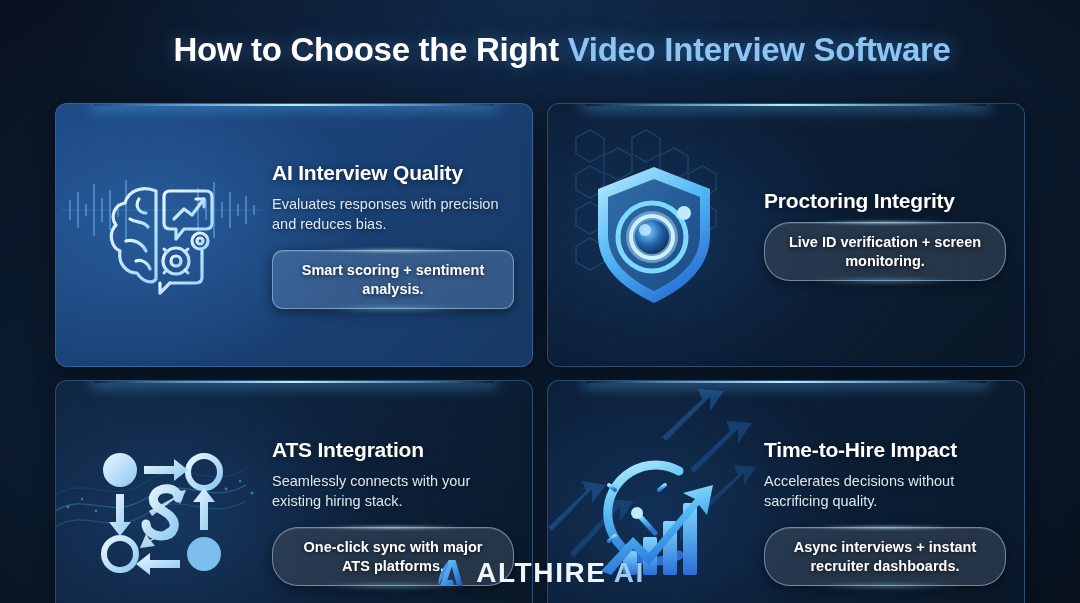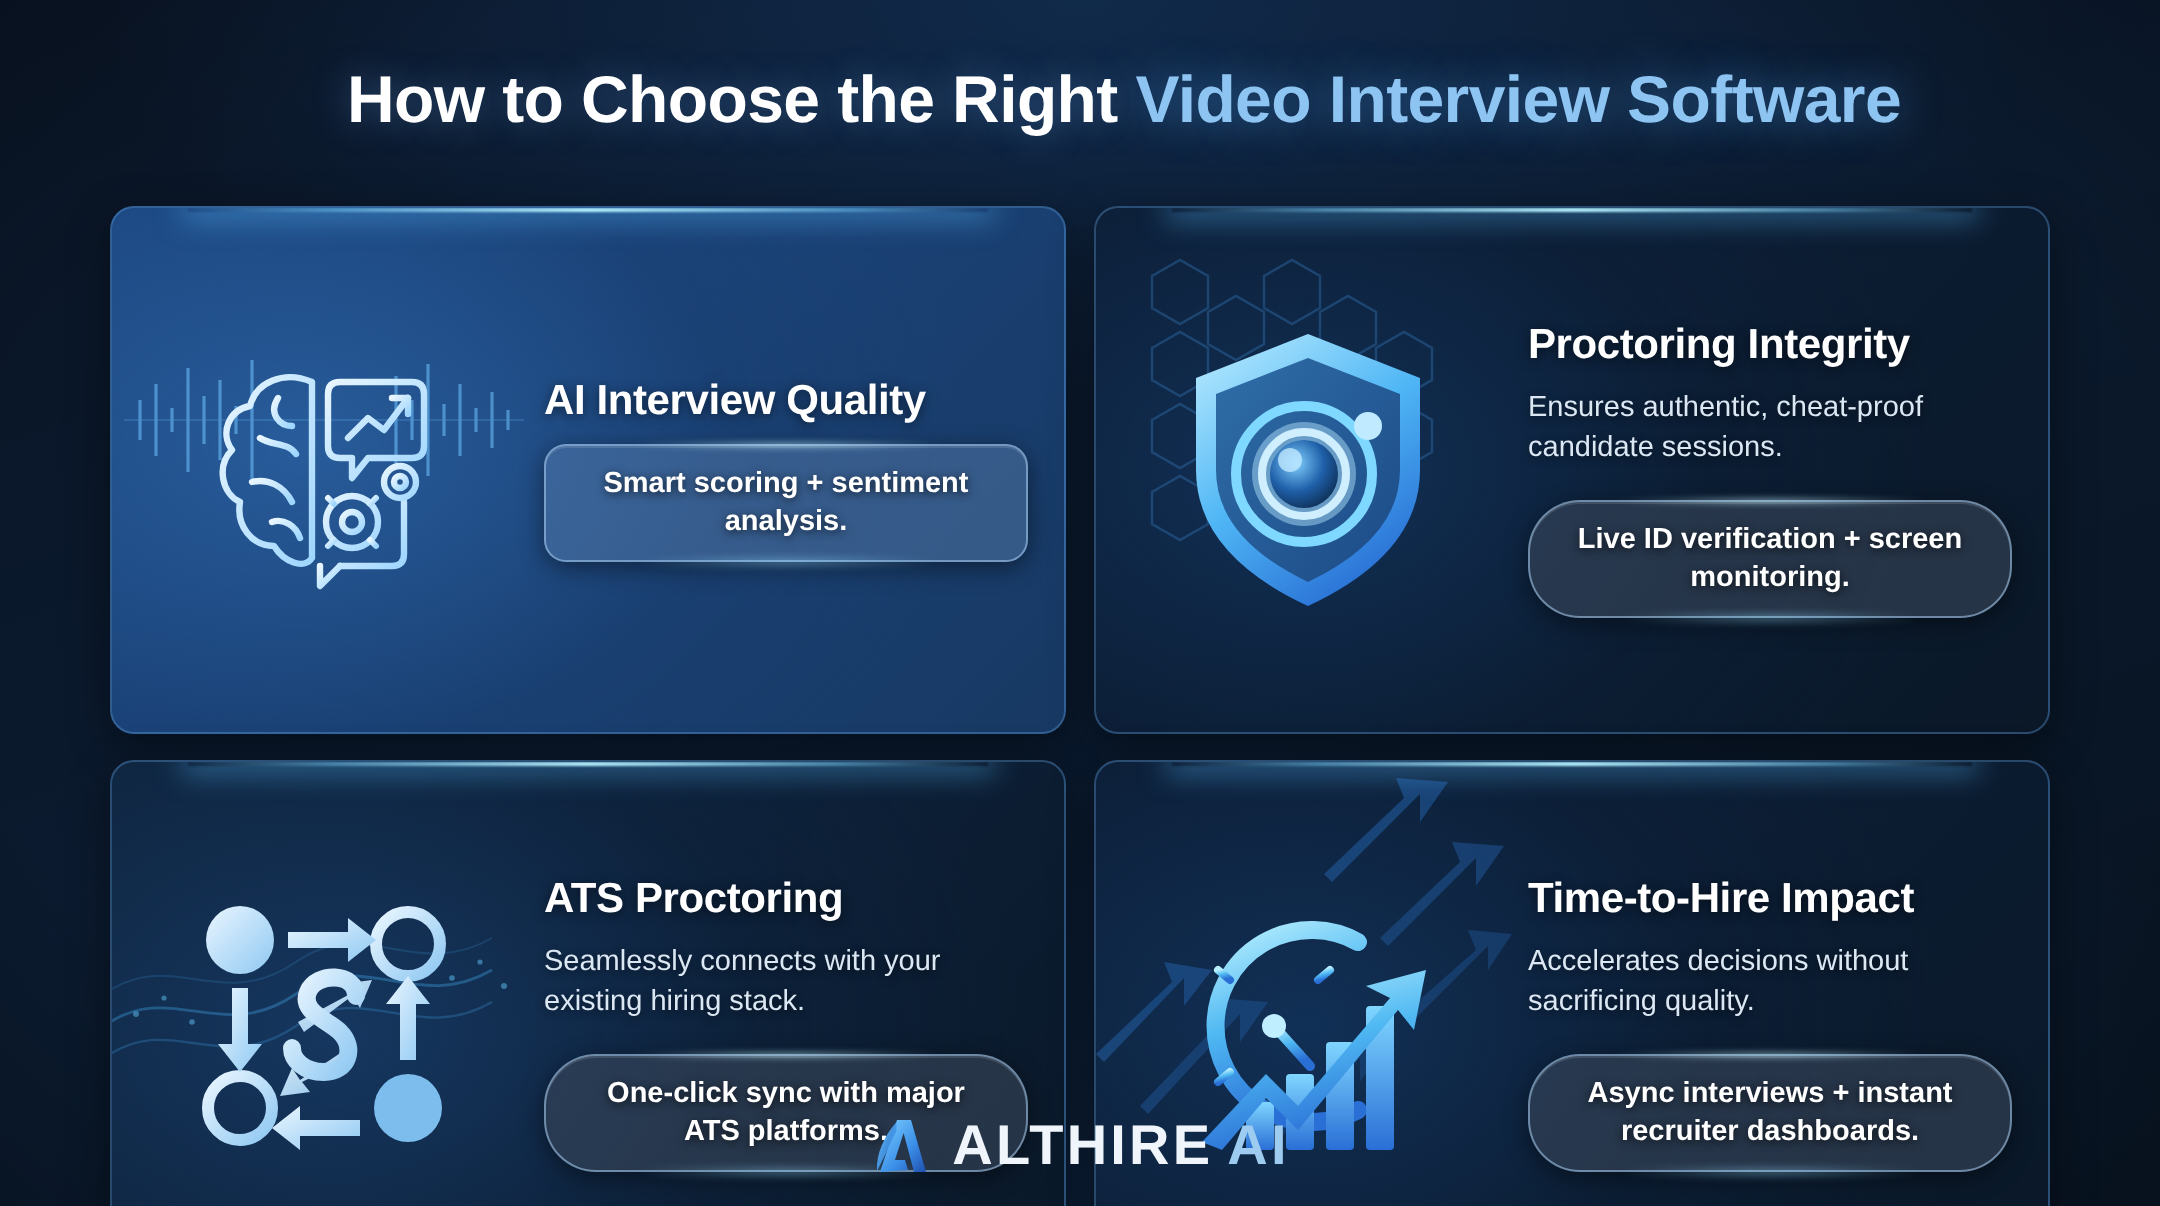--- a/index.html
+++ b/index.html
@@ -273,20 +273,21 @@
                 <line x1="108" y1="84" x2="108" y2="87"></line>
               <line x1="97" y1="76" x2="100" y2="76"></line>
                 <line x1="116" y1="76" x2="119" y2="76"></line>
             </g>
           </g>
         </svg>
       </div>
 
       <div class="content">
         <div class="card-title">AI Interview Quality</div>
+        <div class="card-desc">Evaluates responses with precision and reduces bias.</div>
         <div class="pill light">
           <span class="glow"></span>
           <span class="glow-b"></span>
           <span>Smart scoring + sentiment analysis.</span>
         </div>
       </div>
     </div>
 
     <div class="card bg-darknavy">
       <div class="edge-glow"></div>
@@ -335,21 +336,20 @@
           <circle cx="68" cy="76" r="26" fill="#9fd2ef" opacity="0.55"></circle>
           <circle cx="68" cy="76" r="21" fill="none" stroke="#cfefff" stroke-width="4"></circle>
           <circle cx="68" cy="76" r="17" fill="url(#lens)"></circle>
           <circle cx="61" cy="69" r="6" fill="#bfe9ff" opacity="0.8"></circle>
           <circle cx="100" cy="52" r="7" fill="#bfeaff"></circle>
         </svg>
       </div>
 
       <div class="content">
         <div class="card-title">Proctoring Integrity</div>
-        <div class="card-desc">Ensures authentic, cheat-proof candidate sessions.</div>
         <div class="pill dark">
           <span class="glow"></span>
           <span class="glow-b"></span>
           <span>Live ID verification + screen monitoring.</span>
         </div>
       </div>
     </div>
 
     <div class="card bg-midnavy">
       <div class="edge-glow"></div>
@@ -393,21 +393,21 @@
             <path d="M116 88 L116 60 L123 60 L112 46 L101 60 L108 60 L108 88 Z"></path>
             <path d="M60 74 L84 56 L88 62 L94 48 L79 50 L83 55 L57 69 Z" opacity="0.95"></path>
             <path d="M82 82 L58 98 L54 92 L48 106 L63 104 L59 99 L85 86 Z" opacity="0.95"></path>
           </g>
 
           <path d="M86 56 C86 44 66 44 62 54 C58 64 72 68 78 74 C86 82 82 94 70 94 C60 94 54 88 54 82" fill="none" stroke="url(#nd)" stroke-width="9" stroke-linecap="round"></path>
         </svg>
       </div>
 
       <div class="content">
-        <div class="card-title">ATS Proctoring</div>
+        <div class="card-title">ATS Integration</div>
         <div class="card-desc">Seamlessly connects with your existing hiring stack.</div>
         <div class="pill dark">
           <span class="glow"></span>
           <span class="glow-b"></span>
           <span>One-click sync with major ATS platforms.</span>
         </div>
       </div>
     </div>
 
     <div class="card bg-darknavy">

